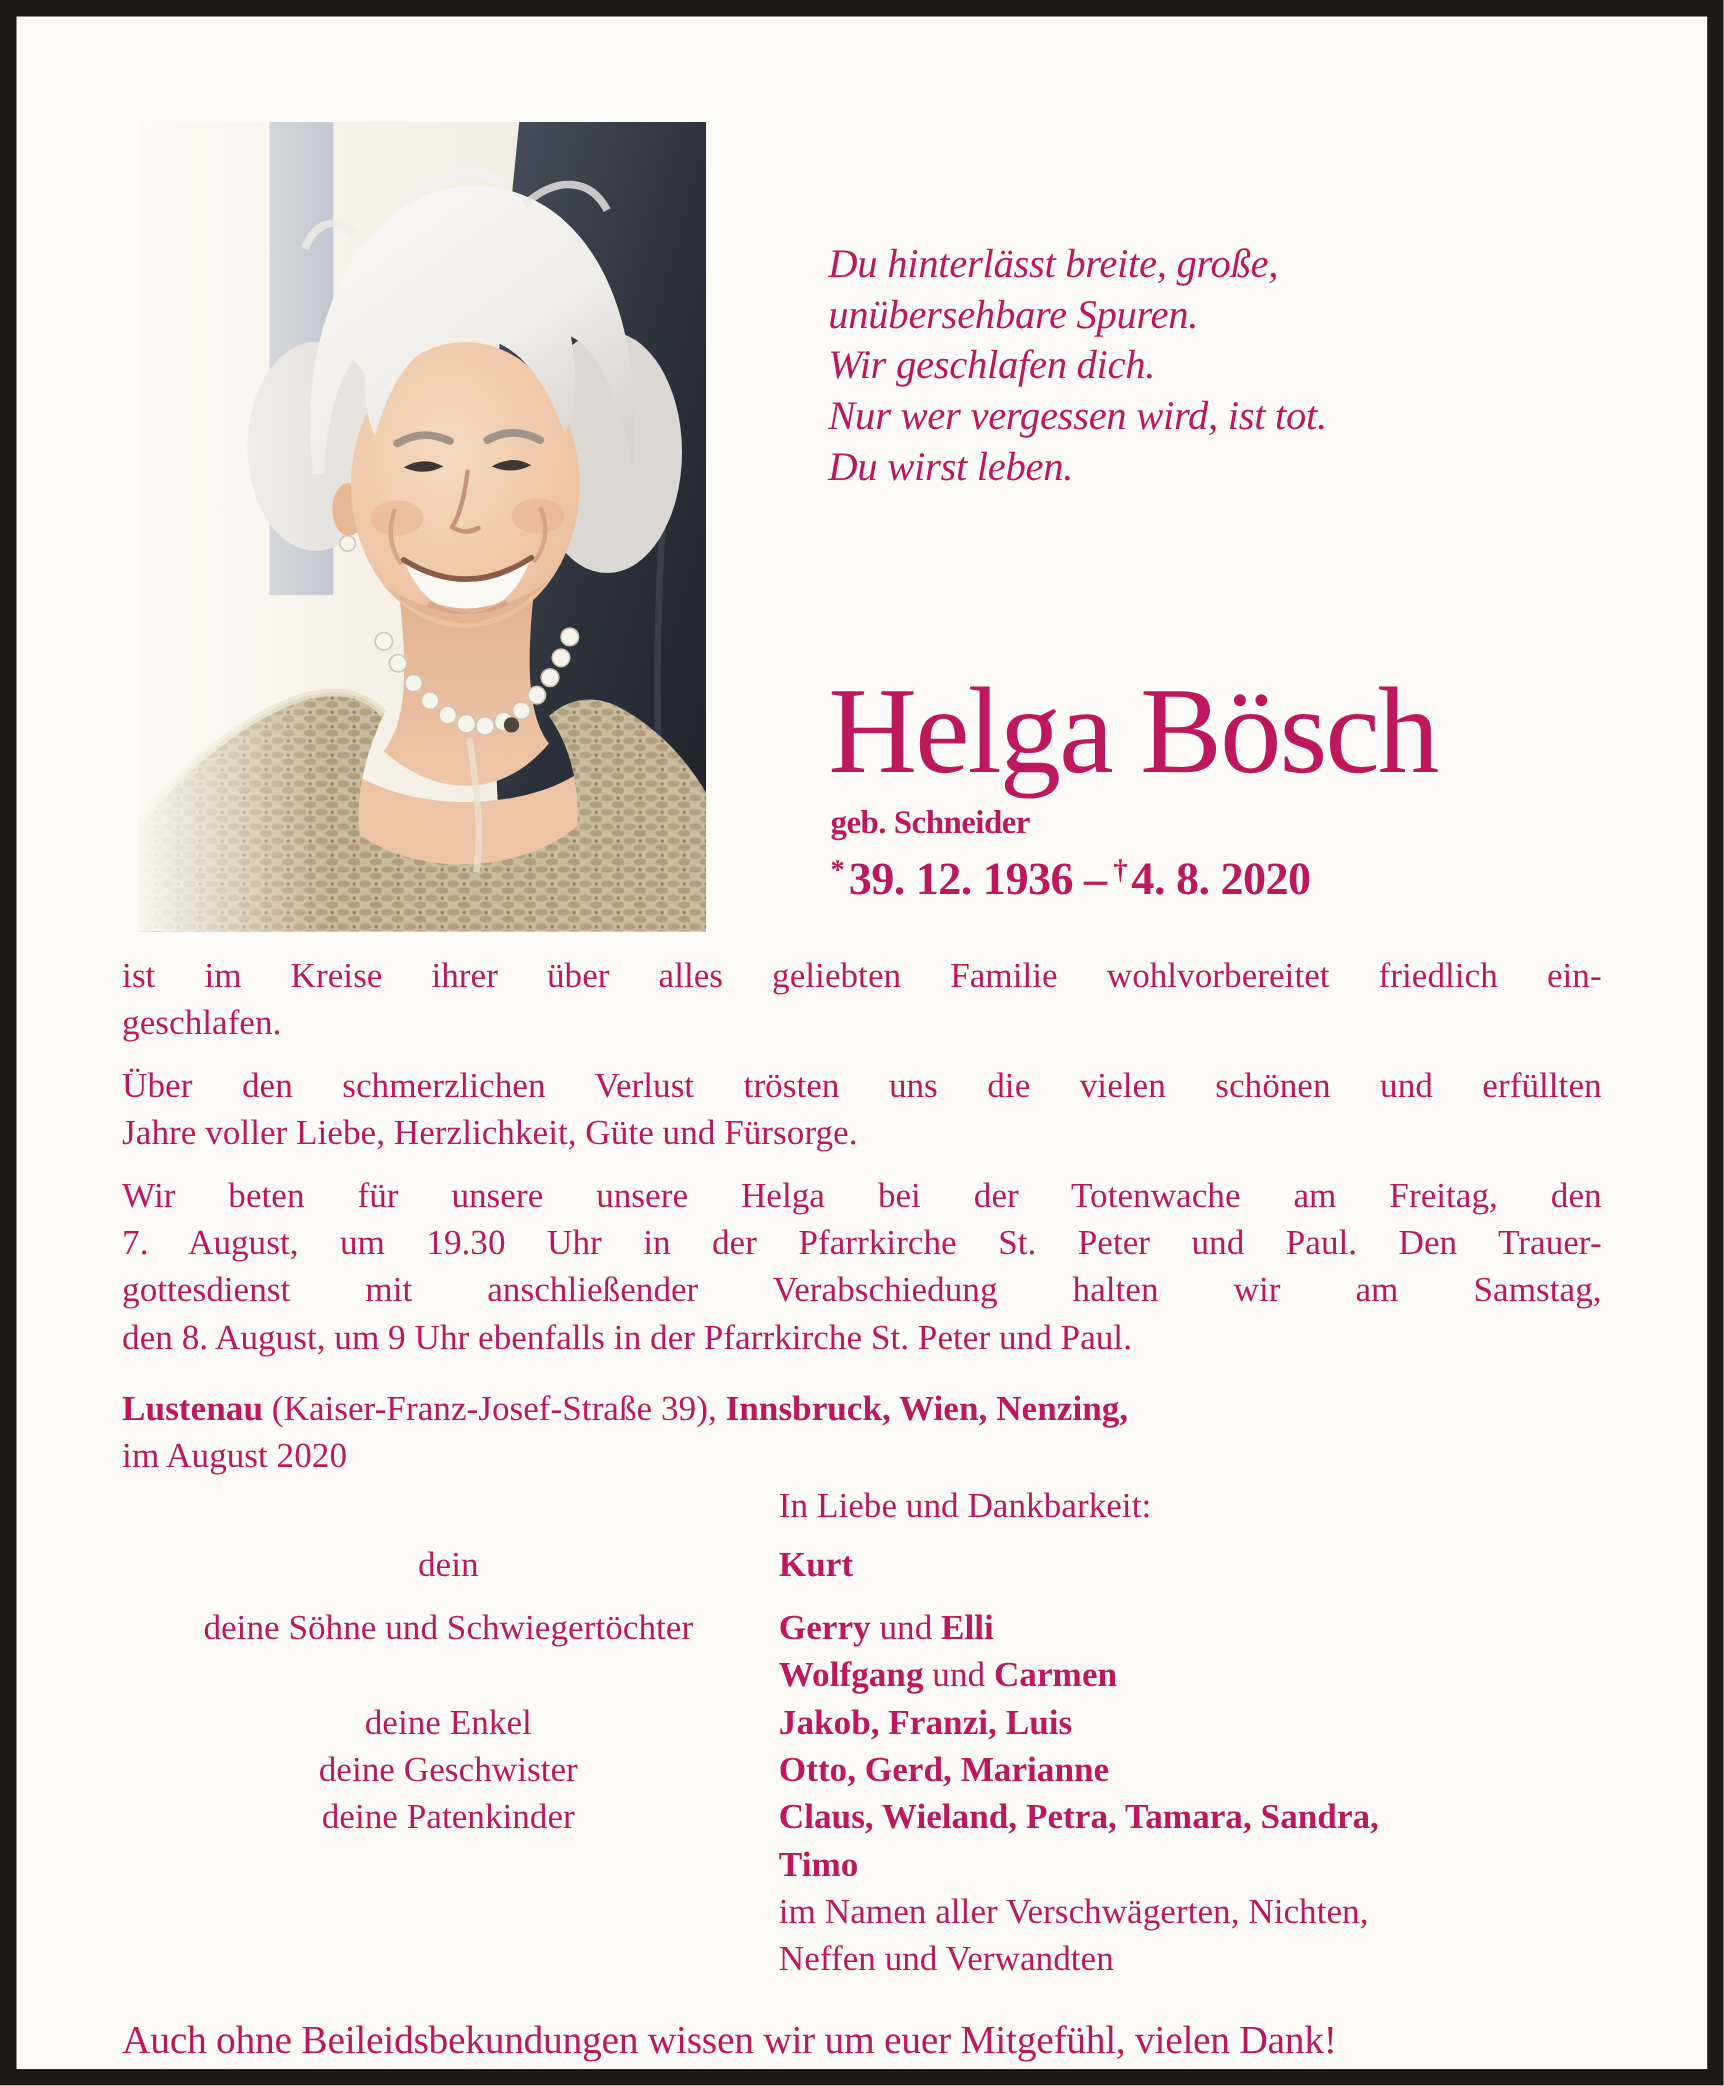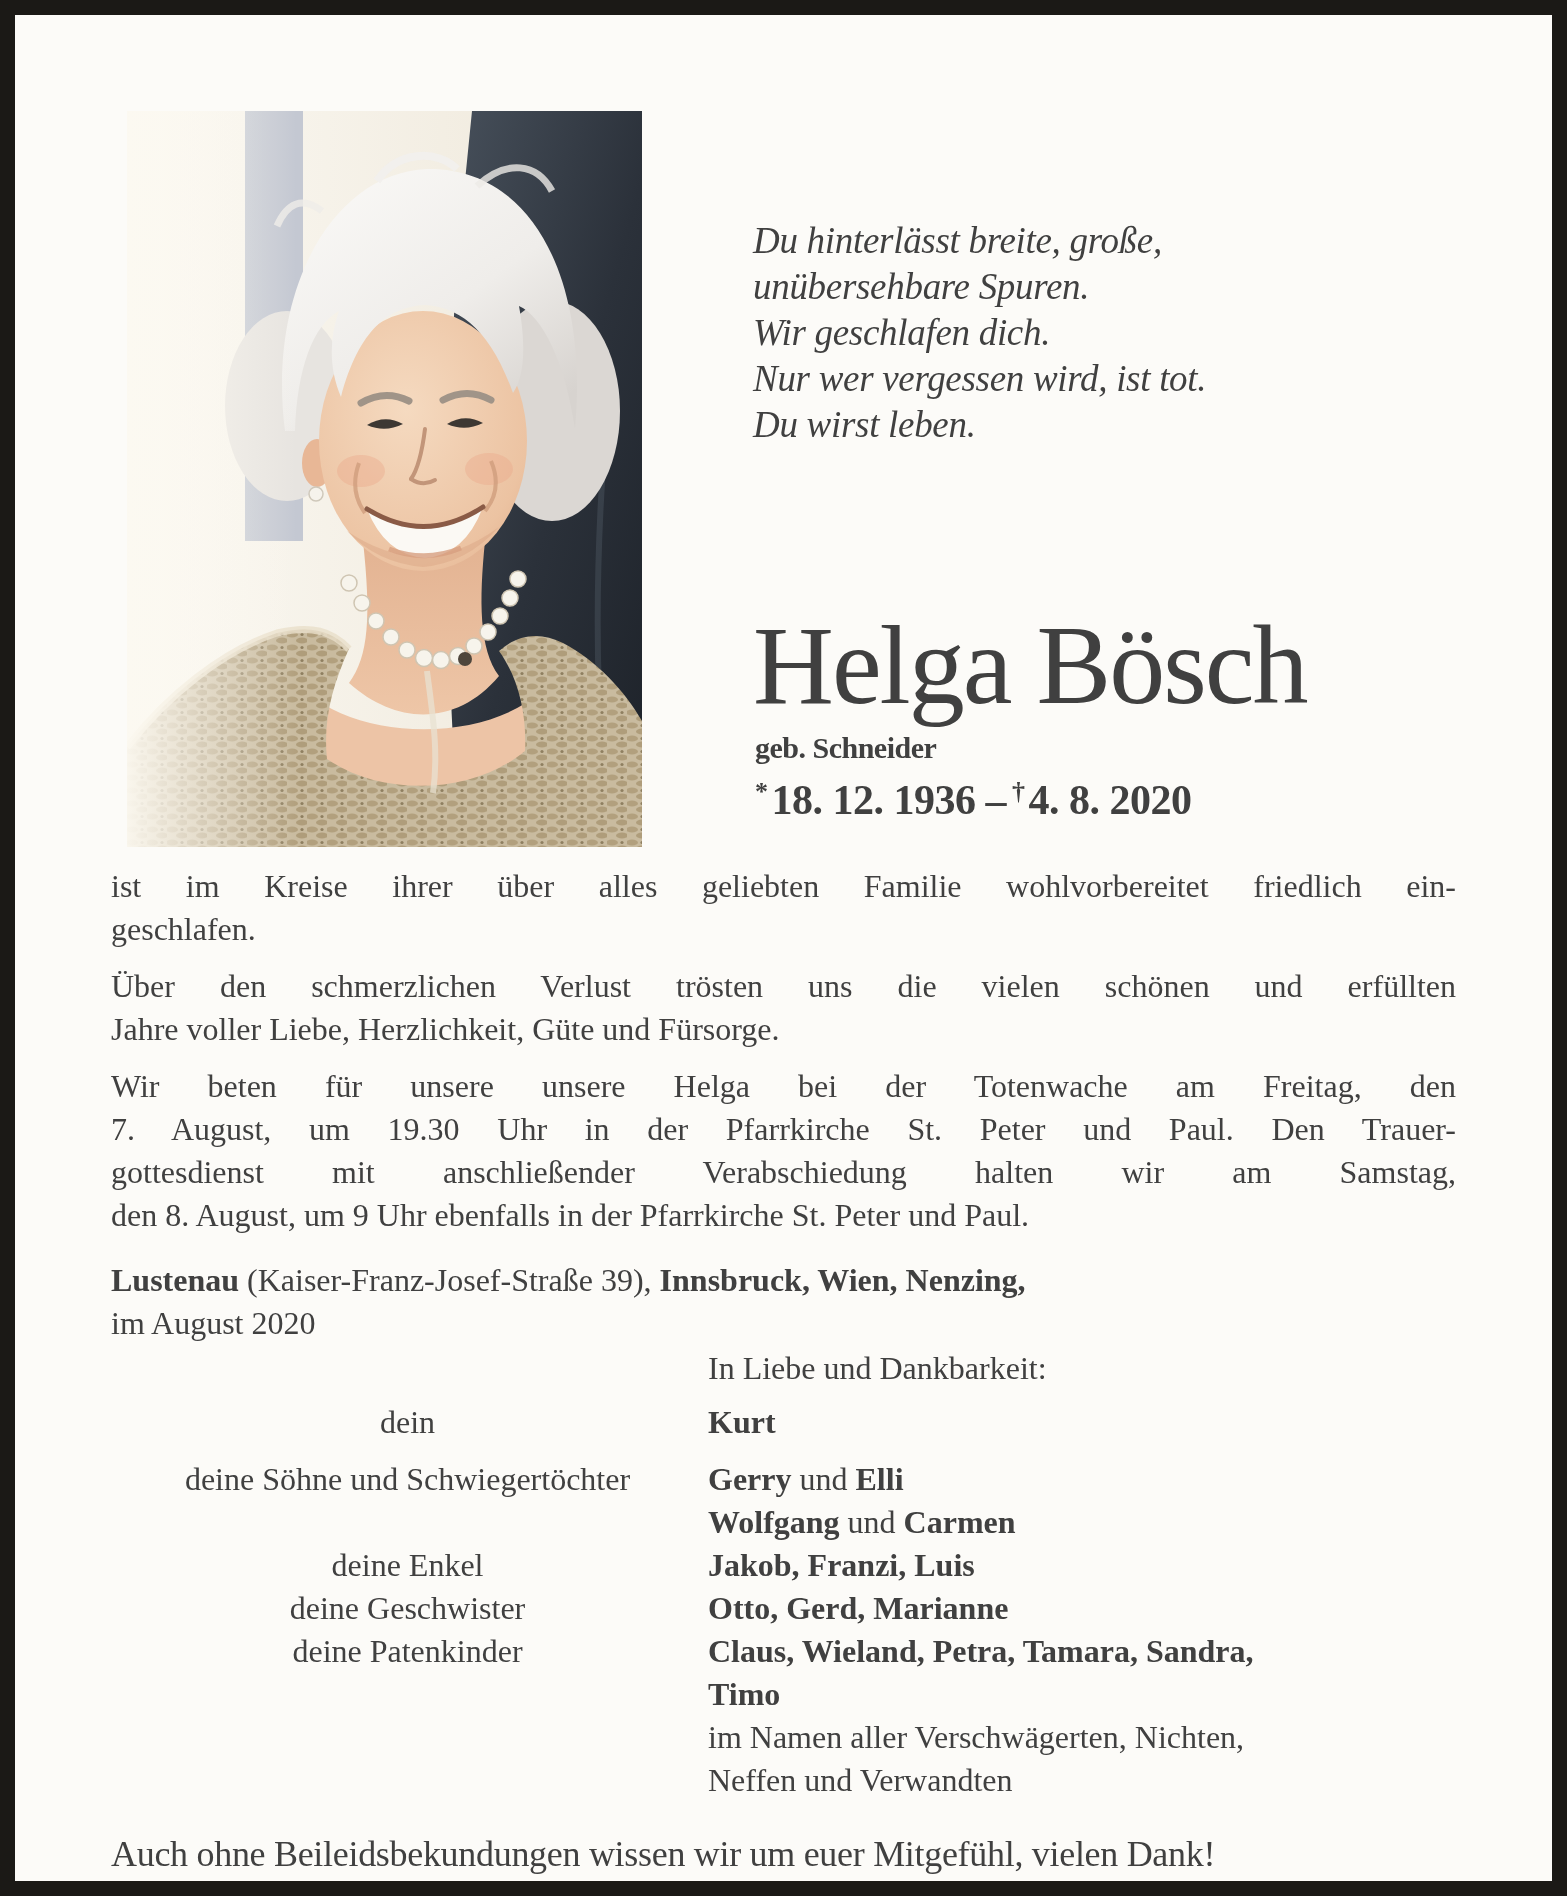--- a/index.html
+++ b/index.html
@@ -4,21 +4,21 @@
 <style>
   html,body{margin:0;padding:0;background:#e8e8e8;}
   .page{
     box-sizing:border-box;
     width:1567px;height:1896px;
     margin:0 auto;
     background:#fcfbf8;
     border:15px solid #1b1916;
     padding:0 96px;
     overflow:hidden;
-    color:#404040;
+    color:#be185d;
     font-family:"Liberation Serif","DejaVu Serif",serif;
     position:relative;
   }
   
   .top{position:relative;height:850px;}
   .photo{position:absolute;left:16px;top:96px;width:515px;height:736px;display:block;}
   .quote{
     position:absolute;left:642px;top:203px;
     font-style:italic;font-size:37px;line-height:46px;
     letter-spacing:-0.3px;
@@ -168,21 +168,21 @@
       <div>Du hinterlässt breite, große,</div>
       <div>unübersehbare Spuren.</div>
       <div>Wir geschlafen dich.</div>
       <div>Nur wer vergessen wird, ist tot.</div>
       <div>Du wirst leben.</div>
     </div>
 
     <h1 class="name">Helga Bösch</h1>
     <div class="maiden">geb. Schneider</div>
     <div class="dates">
-      <span class="sym">*</span><span>18. 12. 1936</span><span class="dash">–</span><span class="sym">†</span><span>4. 8. 2020</span>
+      <span class="sym">*</span><span>39. 12. 1936</span><span class="dash">–</span><span class="sym">†</span><span>4. 8. 2020</span>
     </div>
   </div>
 
   <div class="bodytext">
 
     <p class="para">
       <span class="jline">ist im Kreise ihrer über alles geliebten Familie wohlvorbereitet friedlich ein-</span>
       <span class="jline endline">geschlafen.</span>
     </p>
 

